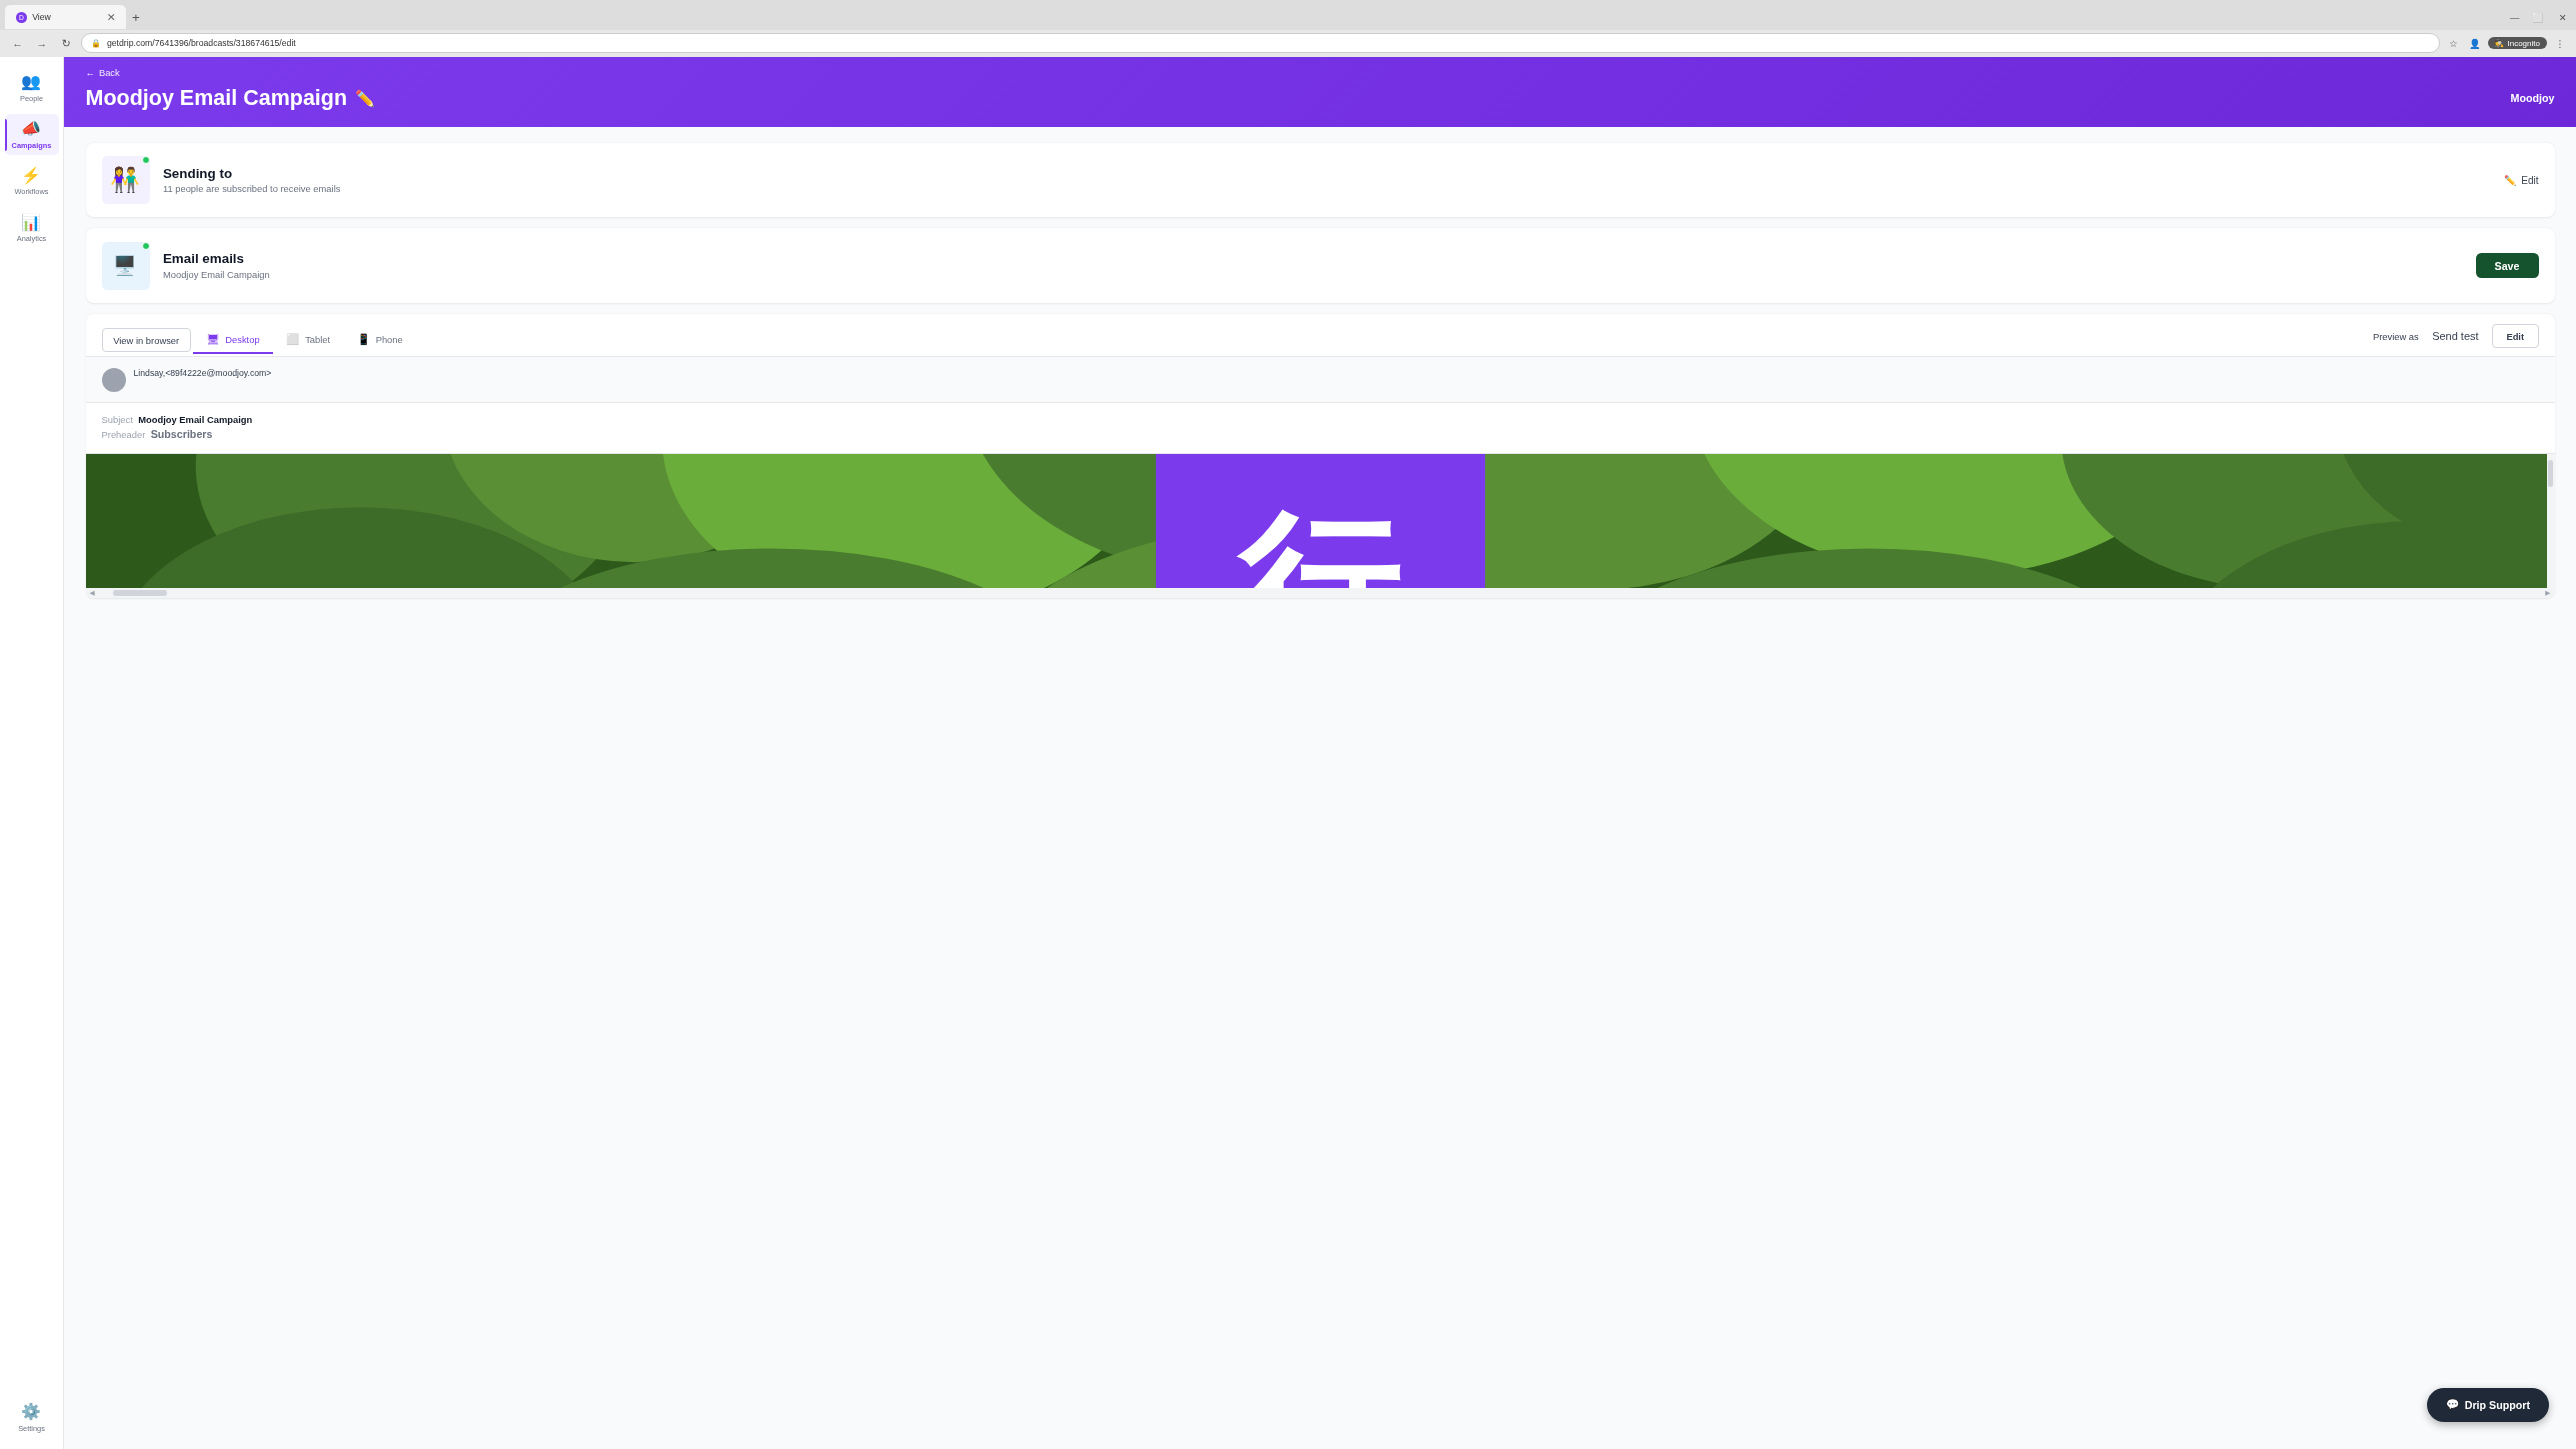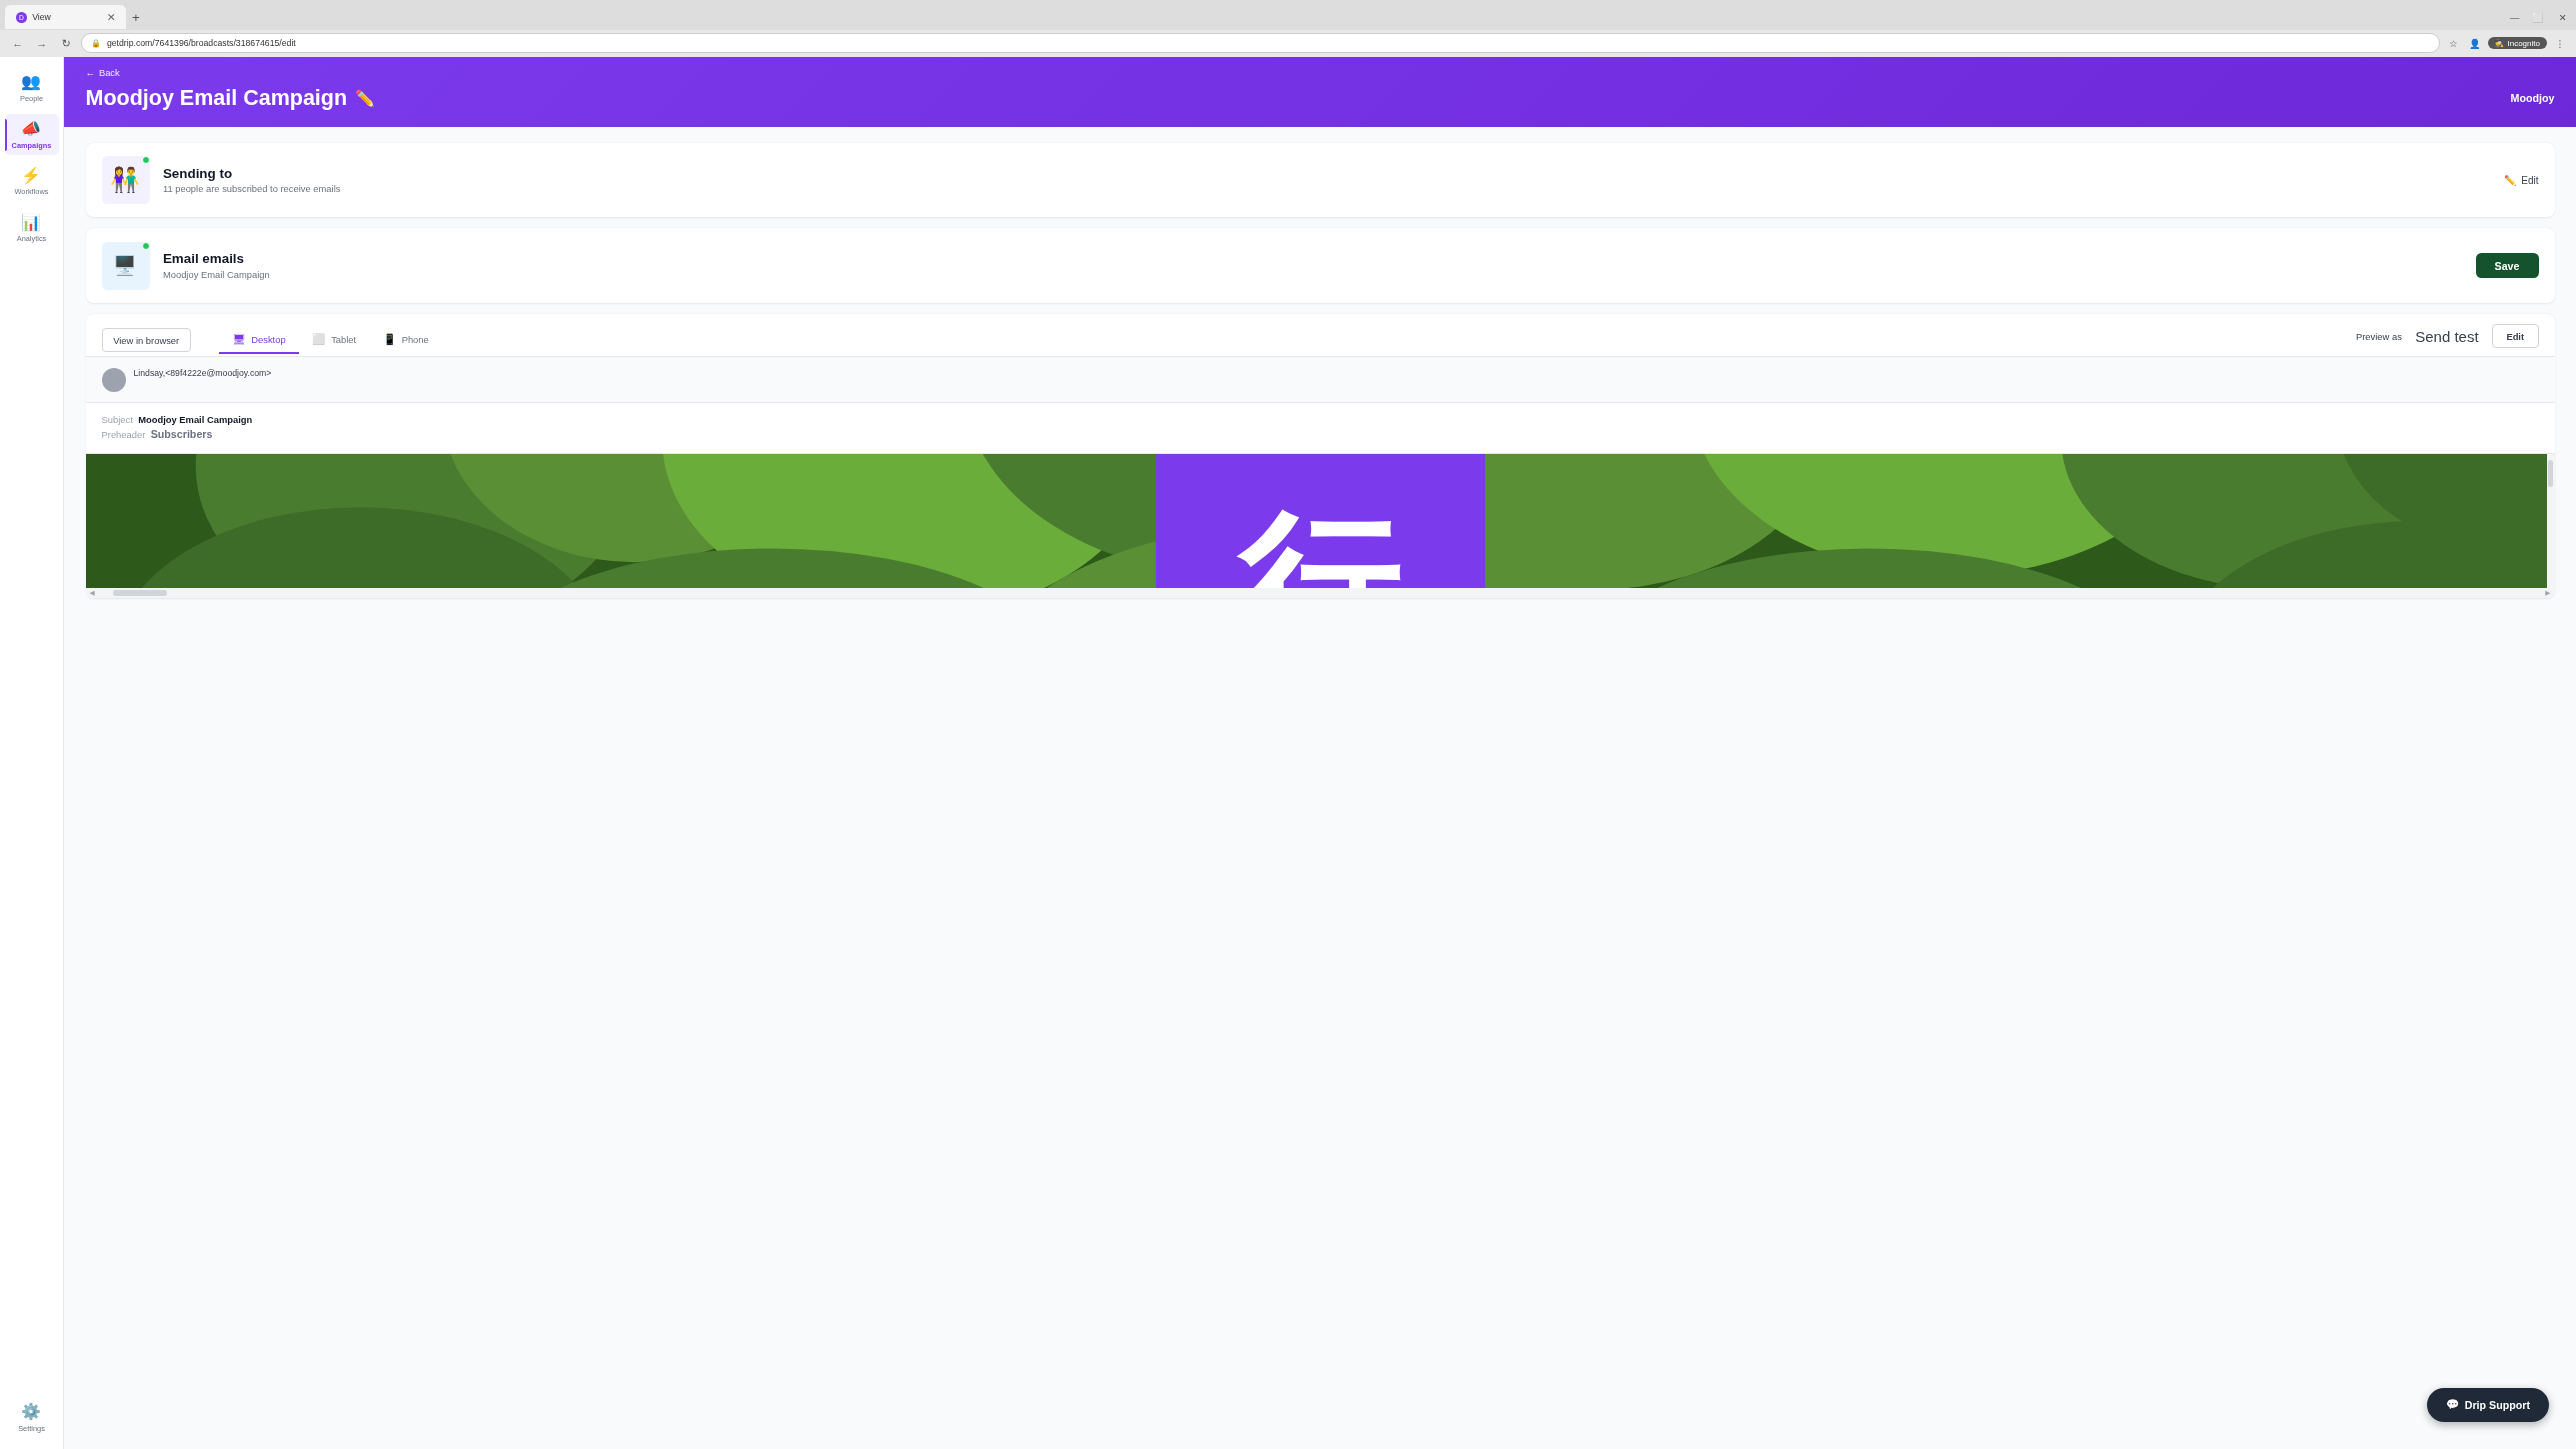--- a/index.html
+++ b/index.html
@@ -114,33 +114,33 @@
     .preview-container { background: white; border-radius: 8px; overflow: hidden; box-shadow: 0 0.7px 2px rgba(0,0,0,0.08); }
 
     
     .preview-toolbar {
       display: flex; align-items: center; gap: 0; padding: 10.7px 16px 0;
       border-bottom: 0.7px solid #e5e7eb;
     }
     .view-browser-btn {
       border: 1px solid #d1d5db; border-radius: 4px; padding: 5.4px 10.7px;
       font-size: 9.4px; font-weight: 500; color: #374151; cursor: pointer;
-      background: white; margin-right: 28px; white-space: nowrap;
+      background: white; margin-right: 2px; white-space: nowrap;
     }
     .device-tabs { display: flex; gap: 0; flex: 1; }
     .device-tab {
       display: flex; align-items: center; gap: 5.4px; padding: 6.7px 13.4px;
       font-size: 9.4px; color: #6b7280; cursor: pointer; border-bottom: 2px solid transparent;
       font-weight: 500;
     }
     .device-tab.active { color: #7c3aed; border-bottom-color: #7c3aed; }
     .device-tab-icon { font-size: 10.7px; }
     .preview-right { display: flex; align-items: center; gap: 13.4px; margin-left: auto; padding-bottom: 8px; }
     .preview-as { font-size: 9.4px; color: #374151; cursor: pointer; font-weight: 500; }
-    .send-test { font-size: 15px; color: #374151; cursor: pointer; font-weight: 500; }
+    .send-test { font-size: 11px; color: #374151; cursor: pointer; font-weight: 500; }
     .edit-email-btn {
       border: 1px solid #d1d5db; border-radius: 4px; padding: 5.4px 13.4px;
       font-size: 9.4px; font-weight: 600; color: #374151; cursor: pointer; background: white;
     }
     .email-header-bar {
       background: #f9fafb; padding: 10.7px 16px; border-bottom: 0.7px solid #e5e7eb;
       display: flex; align-items: flex-start; gap: 8px;
     }
     .sender-avatar {
       width: 24px; height: 24px; background: #9ca3af; border-radius: 50%;

